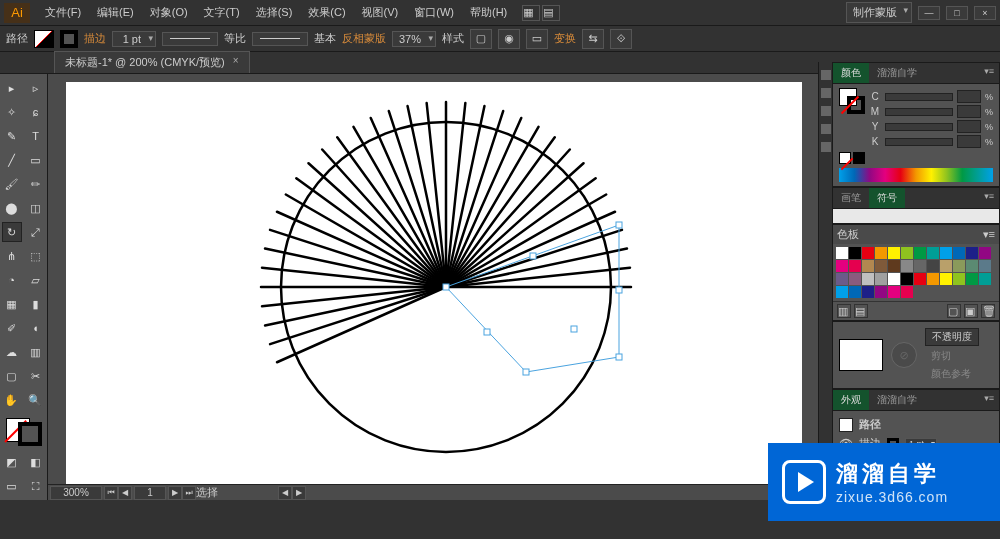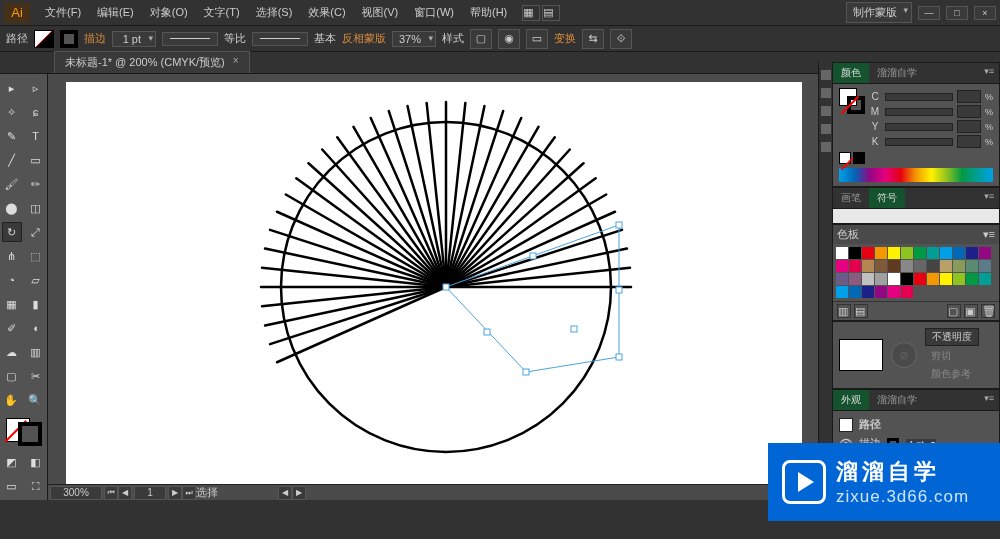--- a/index.html
+++ b/index.html
@@ -73,21 +73,21 @@
 .app-row .dd{padding:0 12px 0 3px;border:1px solid #555;background:#3a3a3a;font-size:9px;position:relative}
 .app-row .dd:after{content:"▾";position:absolute;right:1px;top:0;font-size:8px}
 
 #dock{position:absolute;right:168px;top:62px;width:14px;height:420px;background:#323232;border-left:1px solid #1a1a1a;display:flex;flex-direction:column;align-items:center;gap:8px;padding-top:8px}
 #dock .d{width:10px;height:10px;background:#666}
 
 #watermark{position:absolute;right:0;bottom:18px;width:232px;height:78px;background:#0066d6;display:flex;align-items:center;gap:10px;padding:8px 14px}
 #watermark .play{width:44px;height:44px;border:3px solid #fff;border-radius:8px;display:flex;align-items:center;justify-content:center}
 #watermark .play:before{content:"";border-left:16px solid #fff;border-top:10px solid transparent;border-bottom:10px solid transparent;margin-left:4px}
 #watermark .txt .cn{color:#fff;font-size:22px;font-weight:bold;letter-spacing:4px}
-#watermark .txt .en{color:#cfe3f7;font-size:17px;letter-spacing:1px}
+#watermark .txt .en{color:#cfe3f7;font-size:14px;letter-spacing:1px}
 </style>
 </head>
 <body>
 
 <div id="menubar">
   <div class="ai-logo">Ai</div>
   <div class="menu-item">文件(F)</div>
   <div class="menu-item">编辑(E)</div>
   <div class="menu-item">对象(O)</div>
   <div class="menu-item">文字(T)</div>

